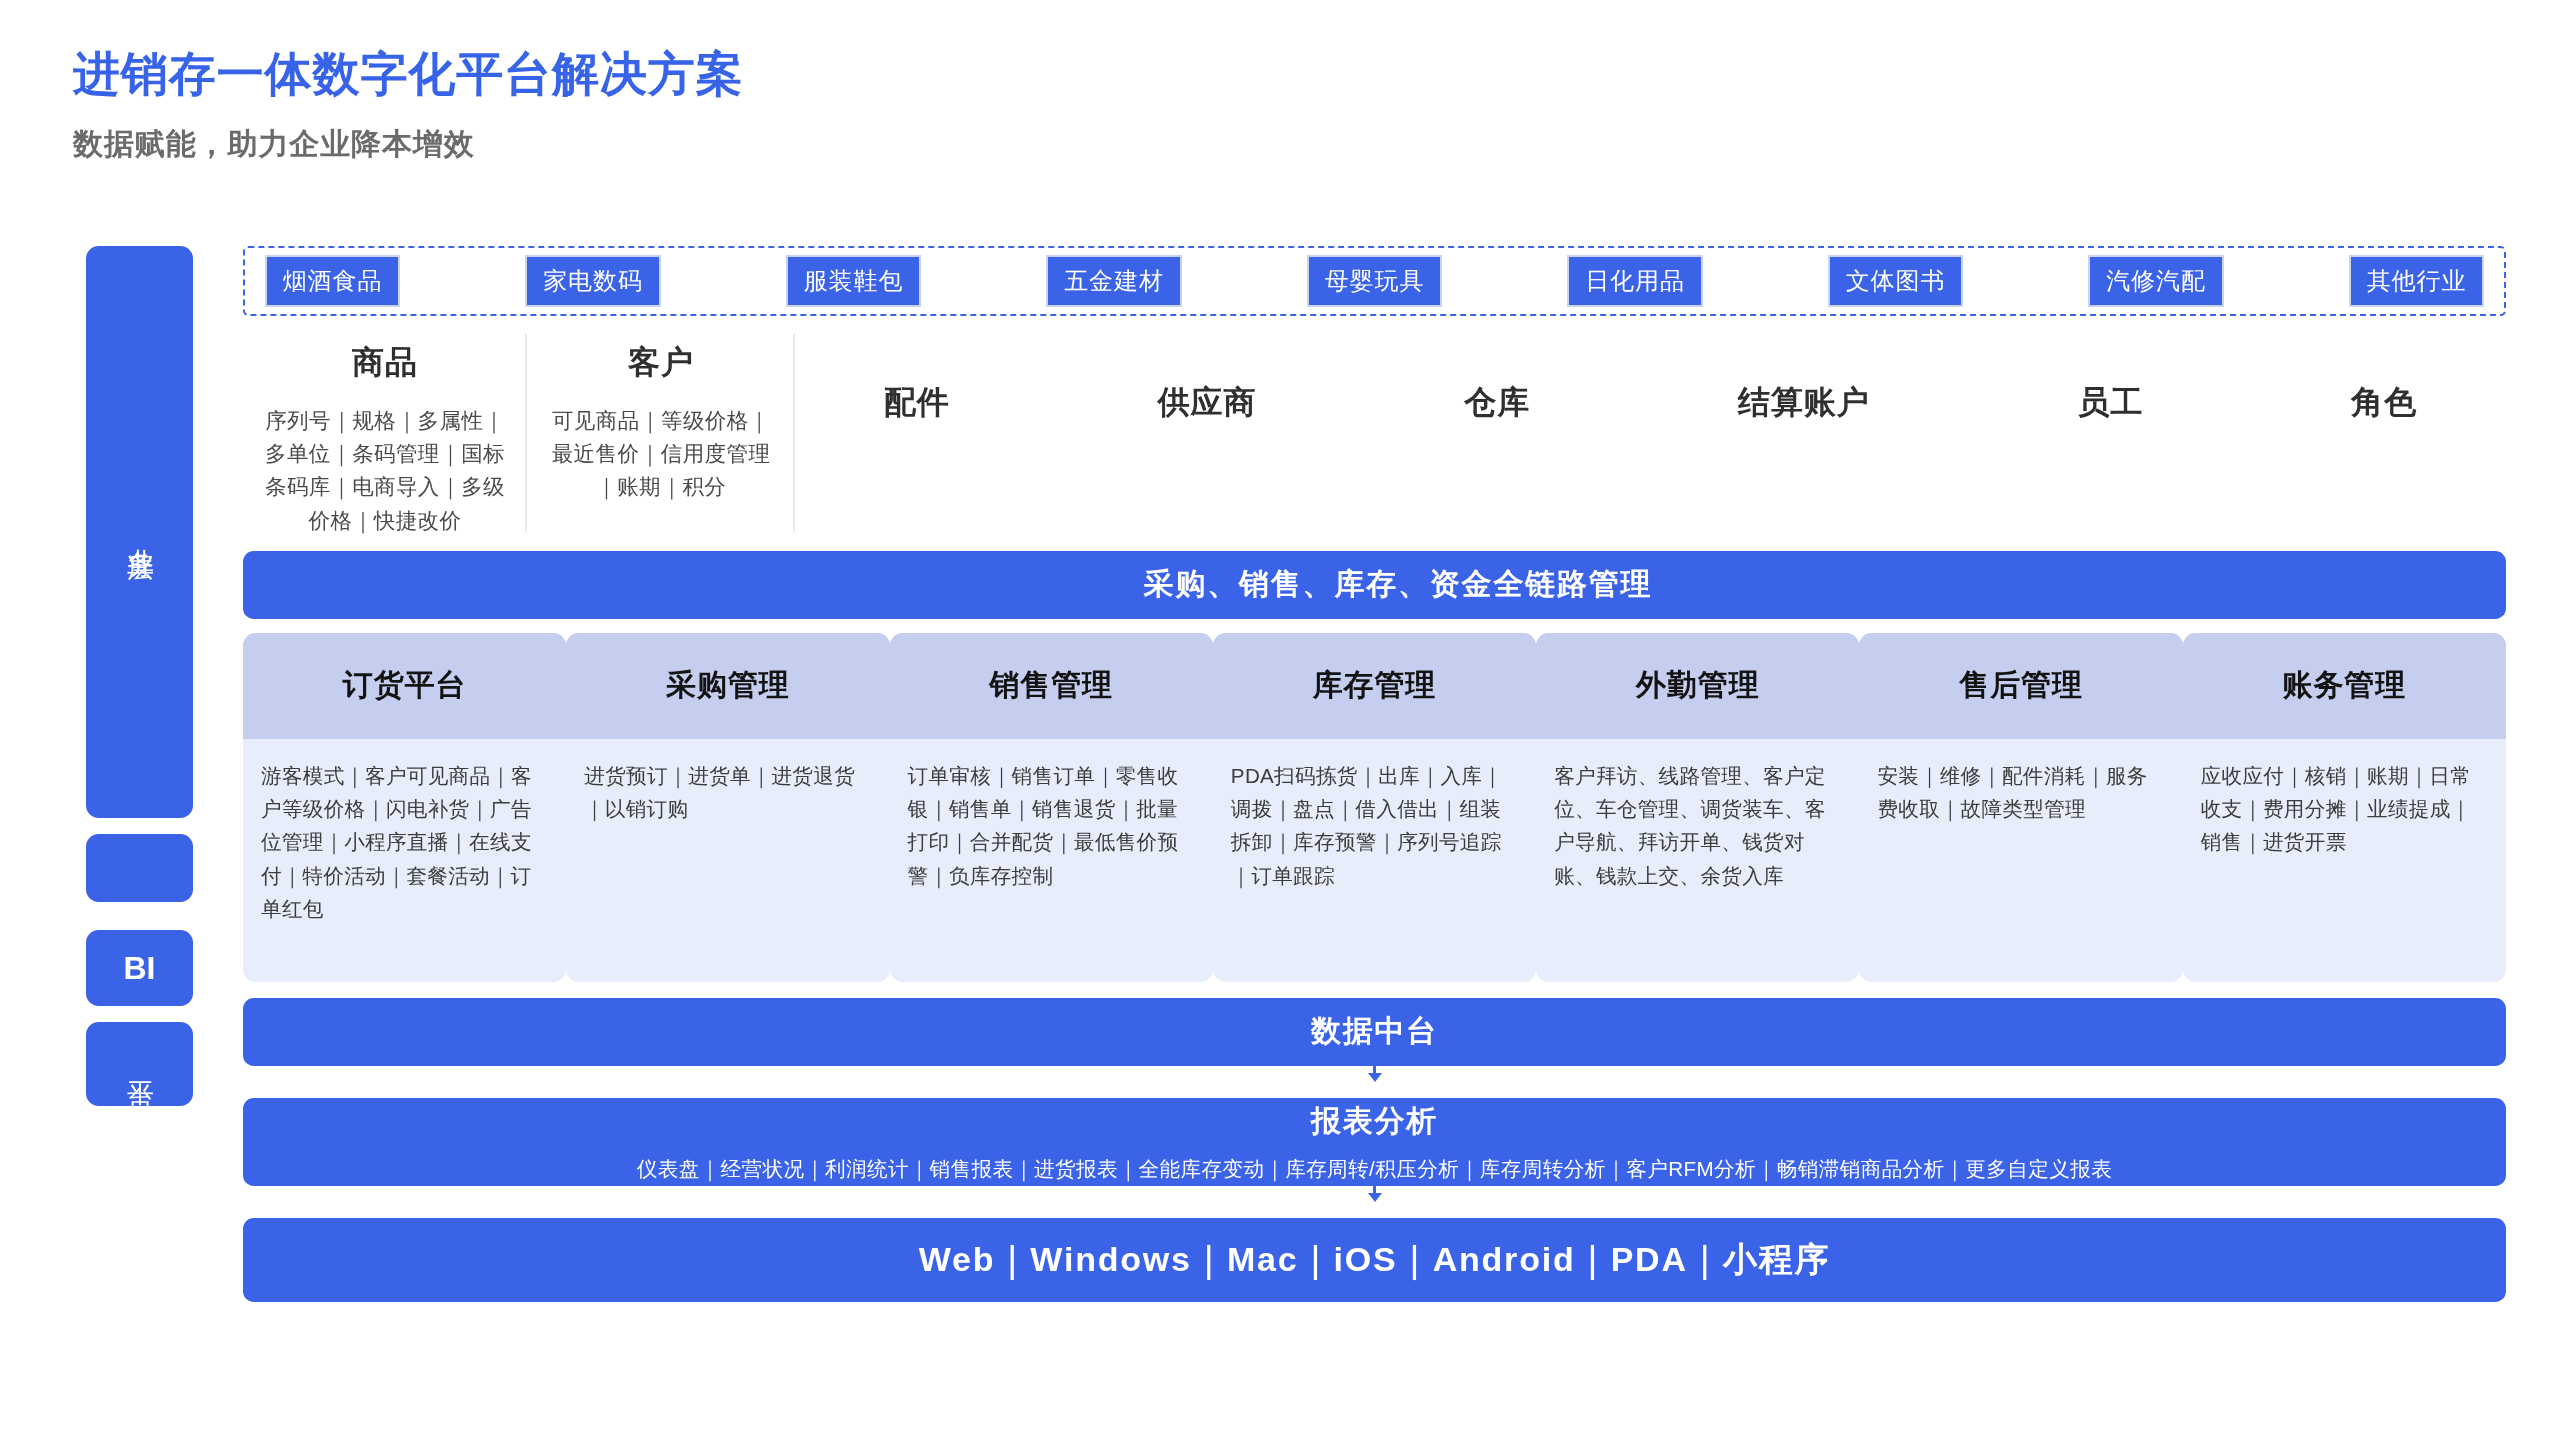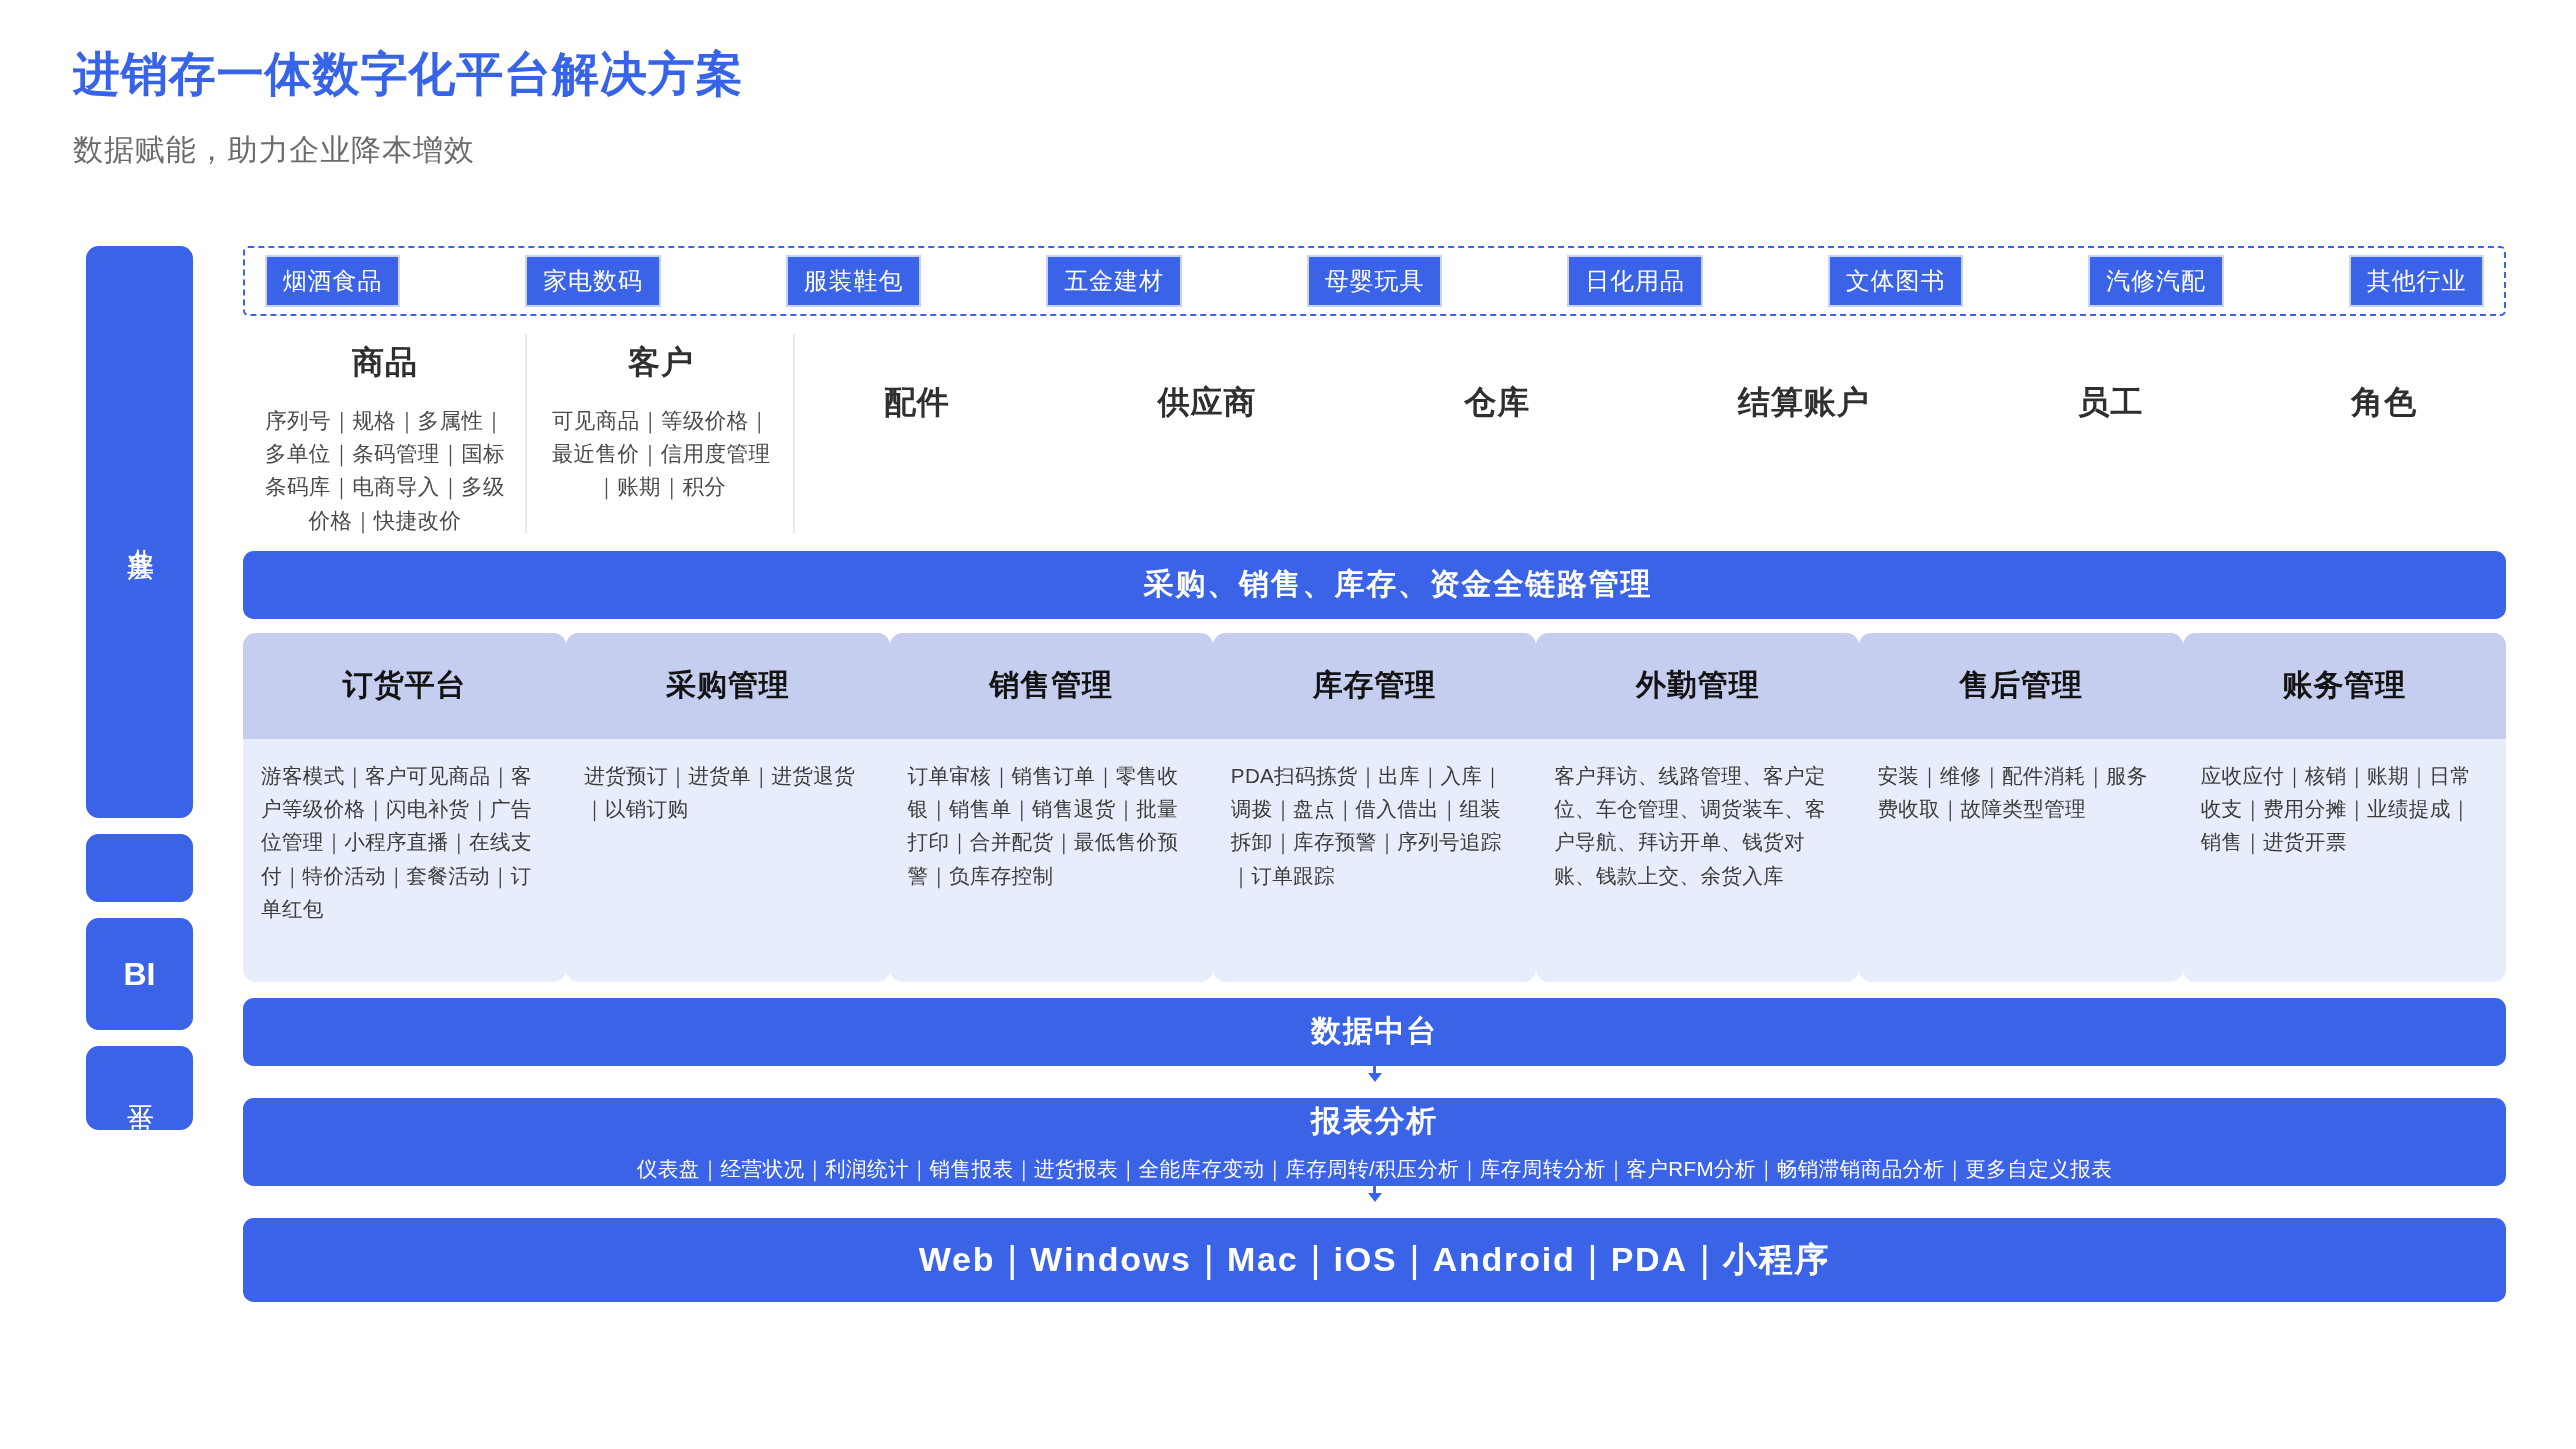--- a/index.html
+++ b/index.html
@@ -11,39 +11,39 @@
   }
   .page { position: relative; width: 2576px; height: 1449px; }
 
   
   .header { position: absolute; left: 73px; top: 47px; }
   .title {
     font-size: 47px; font-weight: 700; color: #3663e8;
     letter-spacing: 0.9px; line-height: 1.15;
   }
   .subtitle {
-    font-size: 30px; font-weight: 400; color: #6b6b6b;
-    margin-top: 29px; letter-spacing: 0.9px;
+    font-size: 30px; font-weight: 700; color: #6b6b6b;
+    margin-top: 23px; letter-spacing: 0.9px;
   }
 
   
   .body-area { position: absolute; left: 0; top: 246px; width: 2576px; }
 
   
   .sidebar {
     position: absolute; left: 86px; top: 0; width: 107px;
   }
   .layer-block {
     background: #3b63e8; border-radius: 12.5px; color: #fff;
     display: flex; align-items: center; justify-content: center;
     text-align: center; font-weight: 500;
   }
   .layer-biz   { height: 572px; font-size: 27px; line-height: 1.25; width: 107px; }
   .layer-blank { height: 68px;  margin-top: 16px; width: 107px; }
-  .layer-bi    { height: 112px;  margin-top: 16px; width: 107px; font-size: 32px; font-weight: 700; }
+  .layer-bi    { height: 76px;  margin-top: 28px; width: 107px; font-size: 32px; font-weight: 700; }
   .layer-plat  { height: 84px;  margin-top: 16px; width: 107px; font-size: 27px; line-height: 1.25; }
   .layer-vert  { writing-mode: vertical-rl; text-orientation: upright; letter-spacing: 3.6px; }
 
   
   .main { position: absolute; left: 243px; top: 0; width: 2263px; }
 
   
   .industry-strip {
     border: 2.7px dashed #3b63e8; border-radius: 5.4px;
     height: 70px; display: flex; align-items: center;

